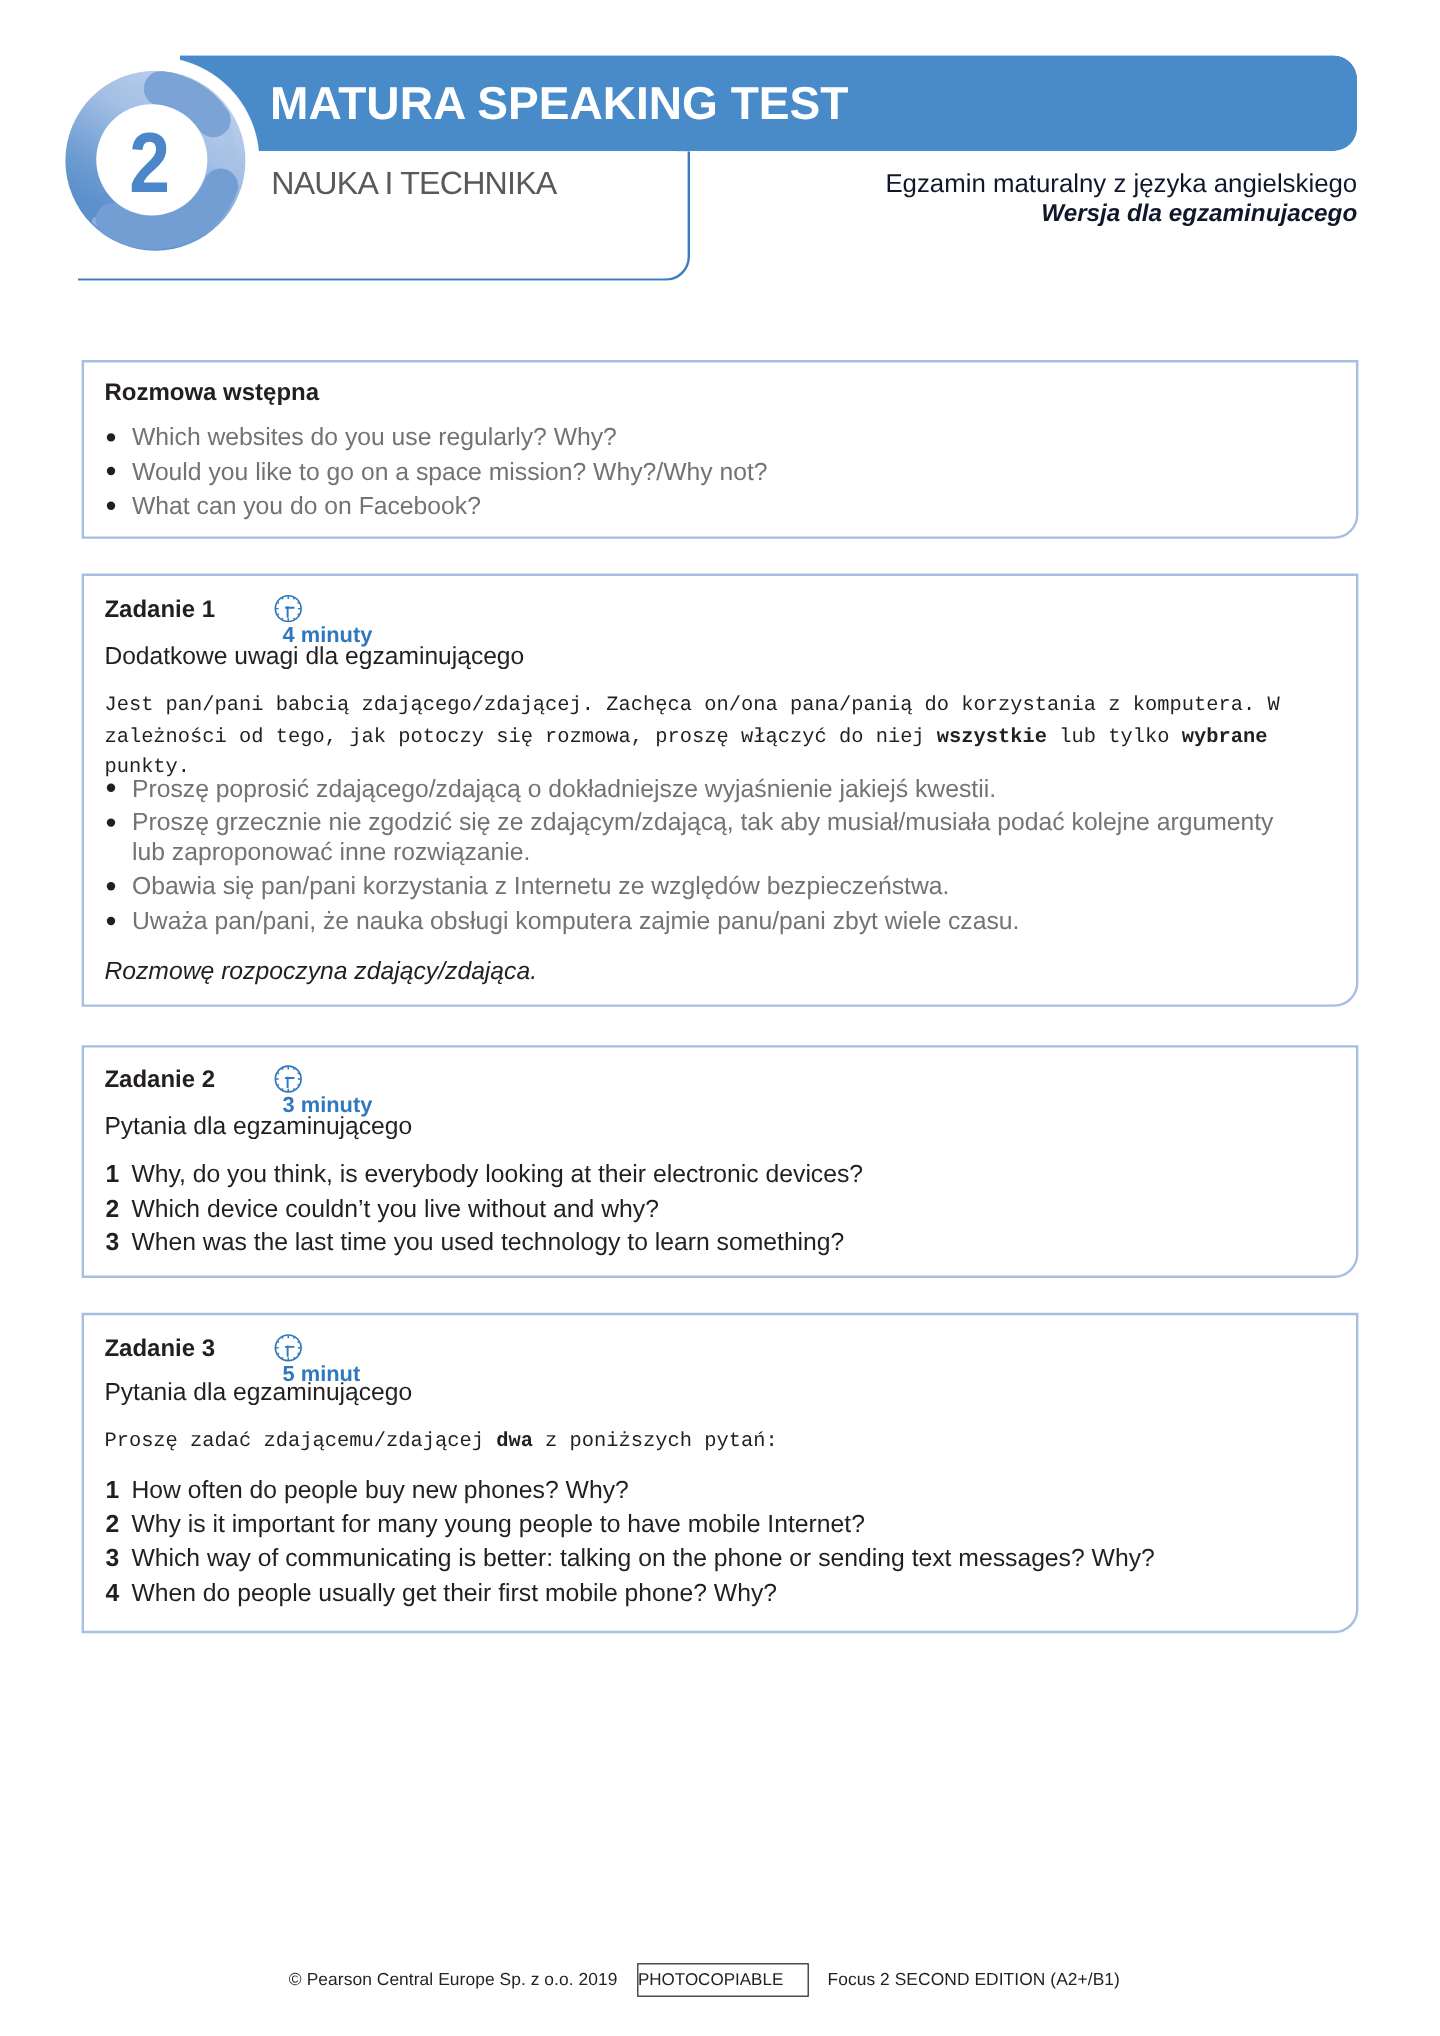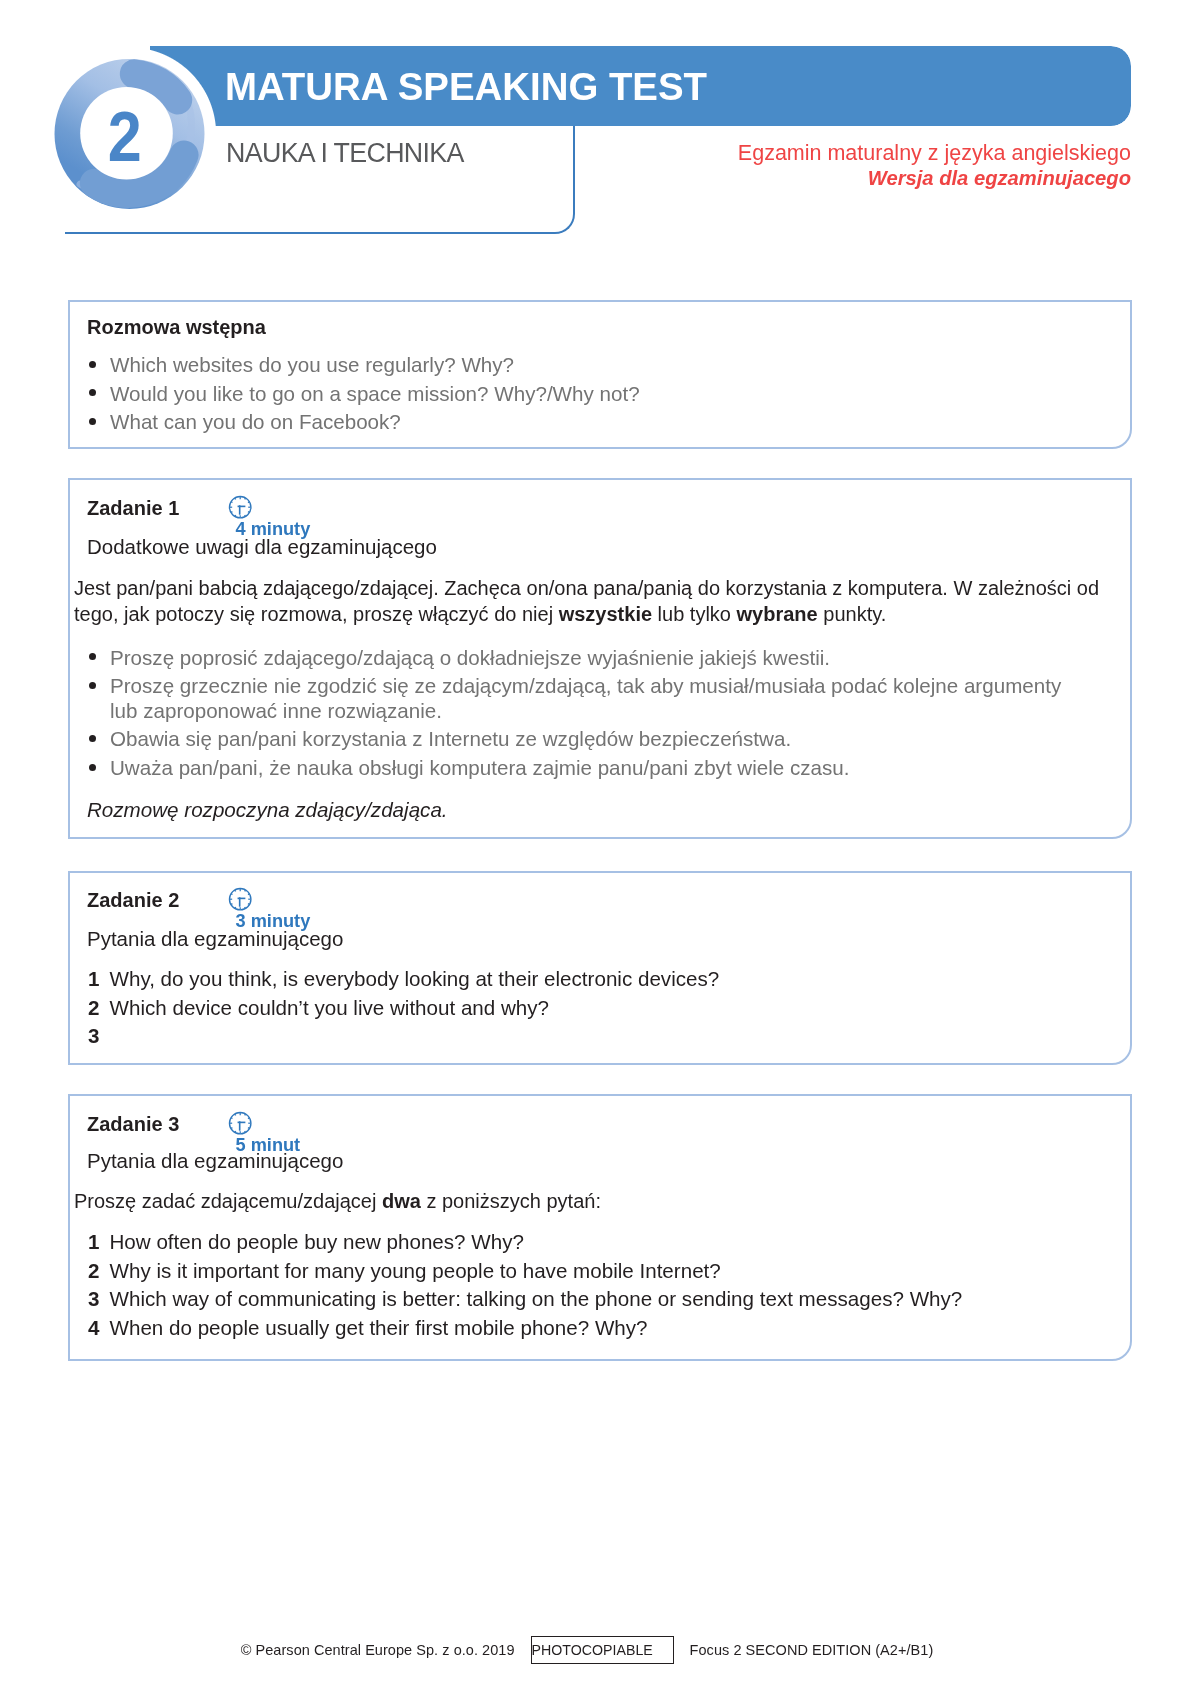--- a/index.html
+++ b/index.html
@@ -34,21 +34,21 @@
     border-right:2.5px solid #3b7cbe;
     border-bottom:2.5px solid #3b7cbe;
     border-radius:0 0 20px 0;
   }
   .hdr-sub{
     position:absolute; left:226px; top:138px;
     font-size:26.8px; color:#58595b; letter-spacing:-0.65px;
   }
   .hdr-exam{
     position:absolute; right:69px; top:141px;
-    text-align:right; color:#ef4444;
+    text-align:right; color:#0f172a;
   }
   .hdr-exam .l1{ font-size:21.5px; line-height:24.5px; }
   .hdr-exam .l2{ font-size:20.2px; line-height:24.2px; font-style:italic; font-weight:bold; }
 
   
   .logo{ position:absolute; left:53px; top:57px; width:156px; height:156px; }
   .logo-num{
     position:absolute; left:0; top:0; width:156px; height:156px;
     display:flex; align-items:center; justify-content:center;
     font-size:71px; font-weight:bold; color:#4a86c8;
@@ -68,21 +68,21 @@
   .sec-head{
     position:absolute; left:17px;
     font-size:20px; font-weight:bold; color:#231f20;
     white-space:nowrap;
   }
   .time-wrap{ position:absolute; display:flex; align-items:flex-start;flex-direction:column; }
   .clock{ width:24.4px; height:24.4px; display:block; }
   .time-label{ color:#2f78bd; font-size:18.2px; font-weight:bold; margin-left:7.5px; white-space:nowrap; }
 
   .sub-head{ position:absolute; left:17px; font-size:20.5px; color:#231f20; white-space:nowrap; }
-  p.para{ position:absolute; left:4px; font-size:20px; line-height:25.7px; margin:0; color:#231f20; }
+  p.para{ position:absolute; left:17px; font-size:17px; line-height:25.7px; margin:0; color:#231f20;font-family:Liberation Mono, monospace; }
   p.para b{ font-weight:bold; }
   .foot-it{ position:absolute; left:17px; font-style:italic; font-size:20.6px; color:#231f20; white-space:nowrap; }
 
   ul.blist{ position:absolute; left:0; list-style:none; margin:0; padding:0; }
   ul.blist li{
     position:relative; padding-left:40px; font-size:20.6px; line-height:24.3px;
     margin-bottom:4.45px; color:#737373;
   }
   ul.blist li:before{
     content:""; position:absolute; left:18.5px; top:7.5px;
@@ -229,21 +229,21 @@
 <line x1="9.4" y1="11.2" x2="17.1" y2="11.2"></line>
 <line x1="11.5" y1="10.1" x2="11.5" y2="19.4"></line>
 </g>
 </svg>
             <span class="time-label">3 minuty</span>
           </span>
           <div class="sub-head" style="top:53.5px">Pytania dla egzaminującego</div>
           <ol class="qlist" style="top:94px;width:1010px">
             <li><span class="qn">1</span><span>Why, do you think, is everybody looking at their electronic devices?</span></li>
             <li><span class="qn">2</span><span>Which device couldn’t you live without and why?</span></li>
-            <li><span class="qn">3</span></li>
+            <li><span class="qn">3</span><span>When was the last time you used technology to learn something?</span></li>
           </ol>
         </div>
       </div>
       <div class="box" style="top:1094px;height:267px">
         <div class="box-inner">
           <div class="sec-head" style="top:17px">Zadanie 3</div>
           <span class="time-wrap" style="left:158px;top:15px">
             <svg class="clock" viewBox="0 0 24 24">
 <circle cx="12" cy="12" r="10.55" fill="none" stroke="#2f78bd" stroke-width="1.35"></circle>
 <g stroke="#2f78bd" stroke-width="1.2" stroke-linecap="butt">

